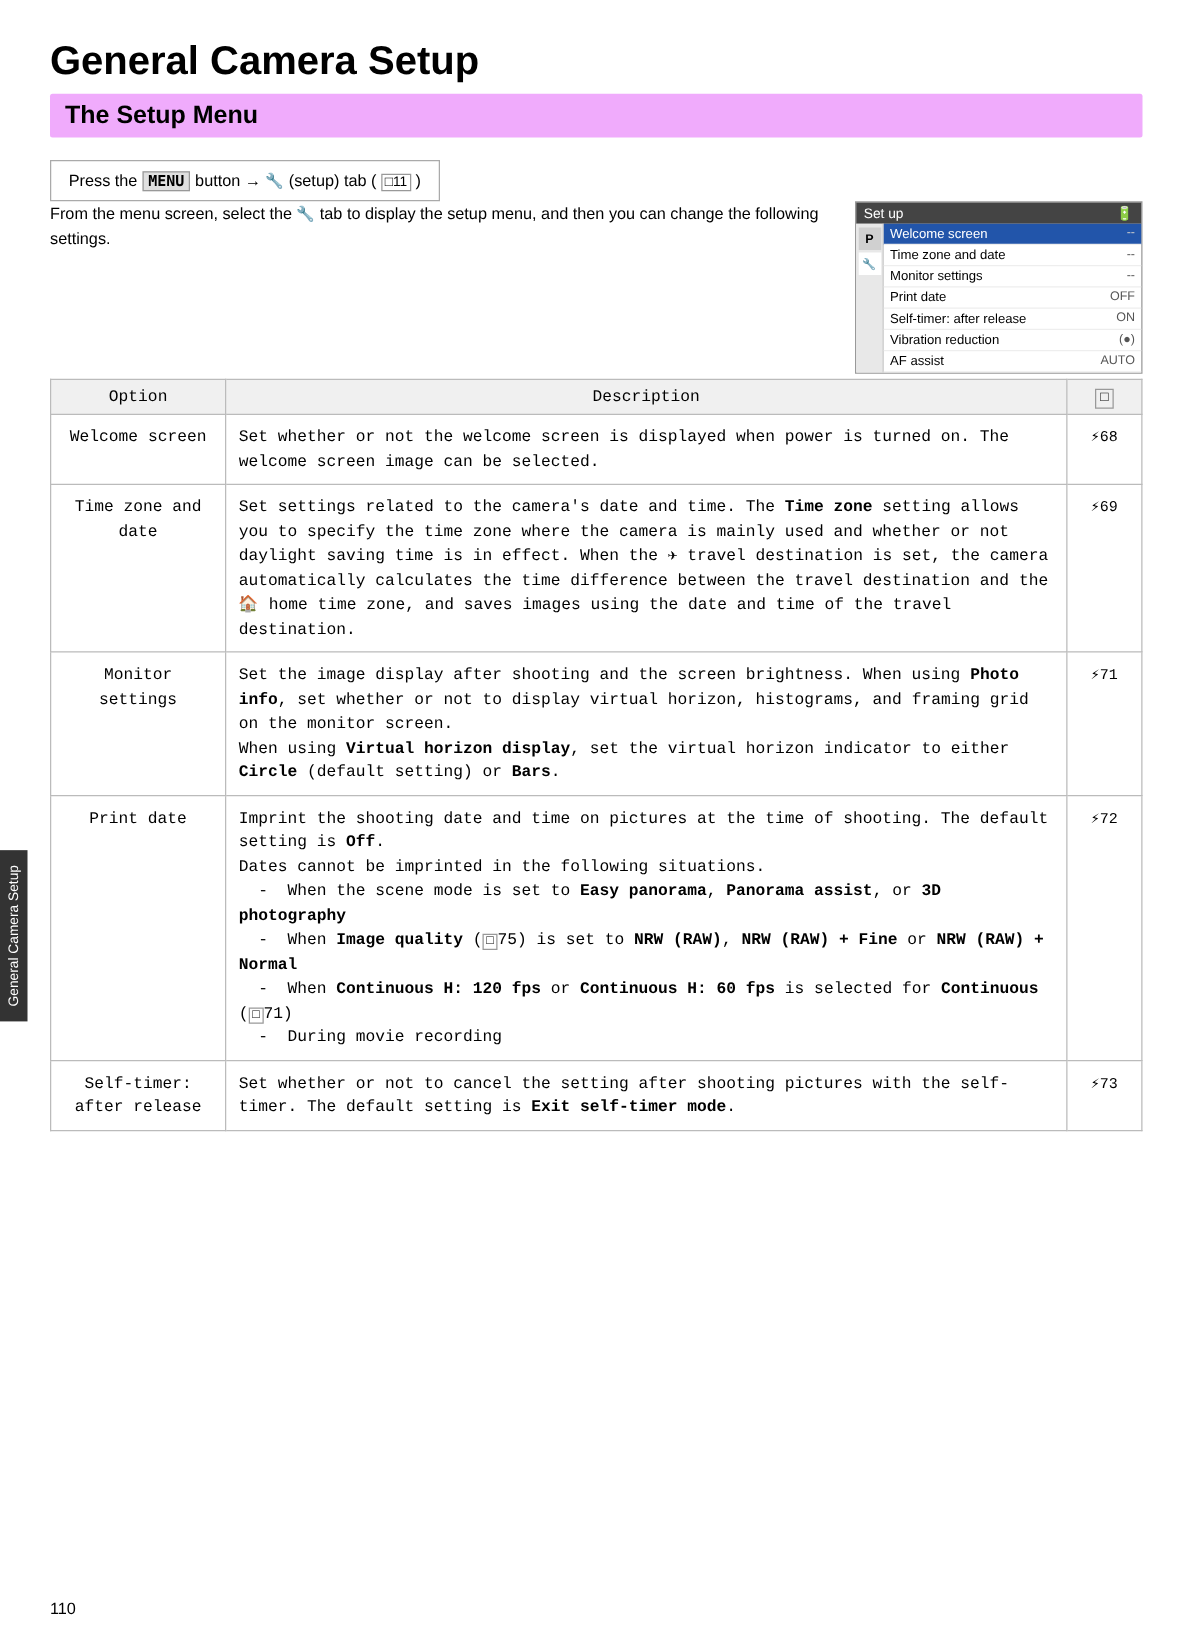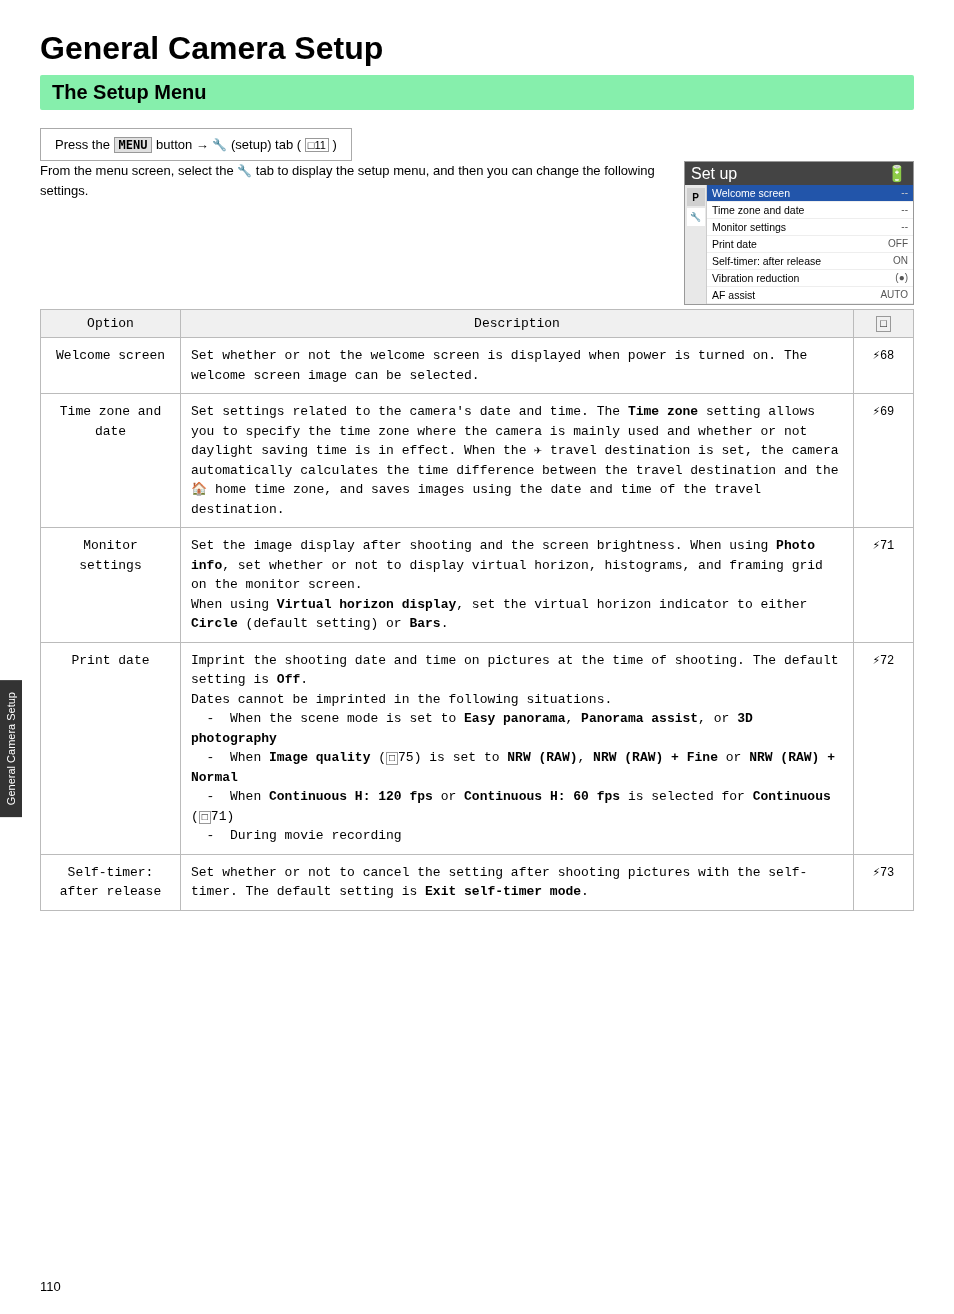--- a/index.html
+++ b/index.html
@@ -14,21 +14,21 @@
       position: relative;
     }
 
     .page-title {
       font-size: 32px;
       font-weight: bold;
       margin-bottom: 8px;
     }
 
     .section-header {
-      background: #86efac;
+      background: #f0abfc;
       padding: 6px 12px;
       font-size: 20px;
       font-weight: bold;
       margin-bottom: 18px;
       border-radius: 2px;
     }
 
     .menu-instruction-box {
       border: 1px solid #aaa;
       padding: 8px 14px;
@@ -61,21 +61,21 @@
       width: 230px;
       border: 1px solid #999;
       font-size: 11px;
       flex-shrink: 0;
     }
 
     .camera-menu-title {
       background: #444;
       color: #fff;
       padding: 2px 6px;
-      font-size: 16px;
+      font-size: 11px;
       display: flex;
       justify-content: space-between;
       align-items: center;
     }
 
     .camera-menu-body {
       display: flex;
     }
 
     .camera-menu-tabs {

